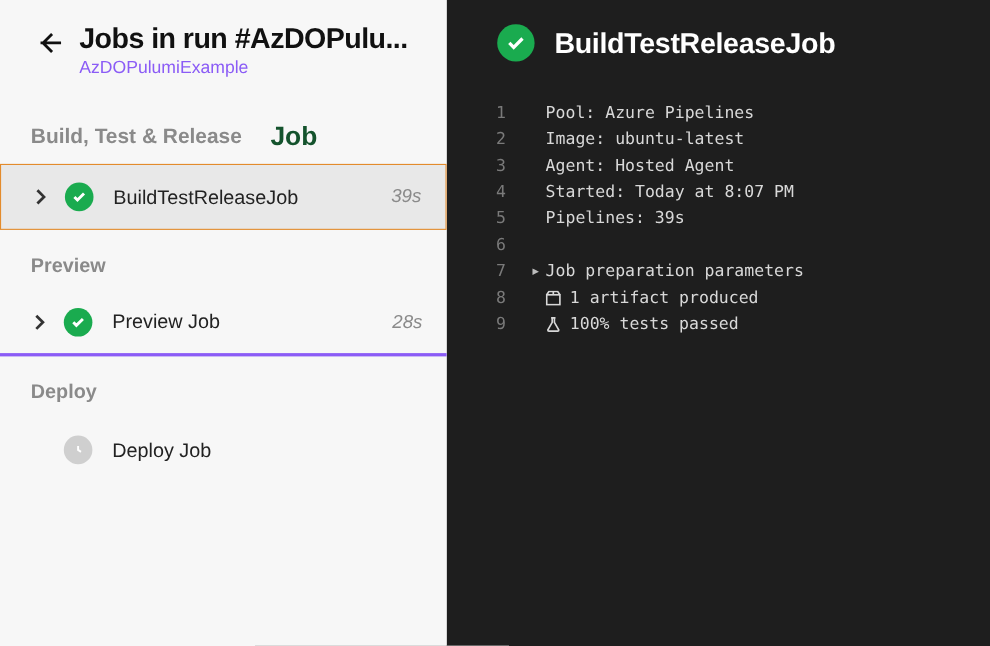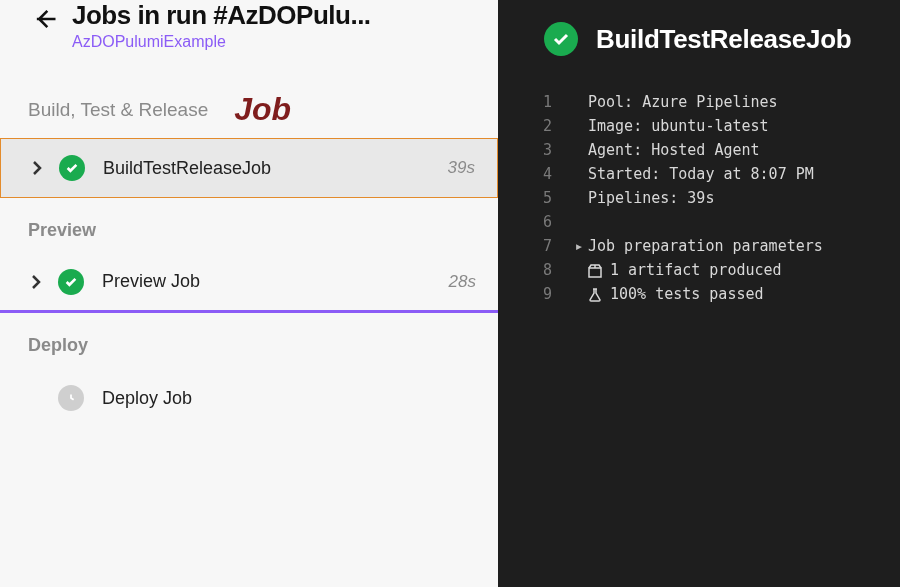--- a/index.html
+++ b/index.html
@@ -4,22 +4,23 @@
   <style>
     * { box-sizing: border-box; margin: 0; padding: 0; }
     body {
       font-family: -apple-system, BlinkMacSystemFont, "Segoe UI", Helvetica, Arial, sans-serif;
       width: 900px;
       height: 587px;
       display: flex;
       overflow: hidden;
     }
     .left-panel {
-      width: 498px;
+      width: 406px;
       background: #f7f7f7;
+      padding-top: 20px;
       position: relative;
     }
     .header-row {
       display: flex;
       align-items: flex-start;
       padding: 0 20px 0 28px;
       margin-bottom: 6px;
     }
     .back-icon {
       width: 34px;
@@ -48,29 +49,28 @@
     }
     .stage-header-row {
       display: flex;
       align-items: center;
       padding: 0 20px 0 28px;
       margin-top: 40px;
       margin-bottom: 10px;
     }
     .stage-label {
       font-size: 19px;
-      font-weight: 400;
+      font-weight: 700;
       color: #8a8a8a;
     }
     .annotation {
-      font-size: 32px;
+      font-size: 24px;
       font-weight: 700;
-      color: #7f1d1d;
+      color: #14532d;
       margin-left: 26px;
-      font-style: italic;
     }
     .job-row {
       display: flex;
       align-items: center;
       height: 60px;
       padding: 0 22px 0 28px;
       border-bottom: 3px solid #8b5cf6;
       cursor: pointer;
       font-size: 18px;
     }

